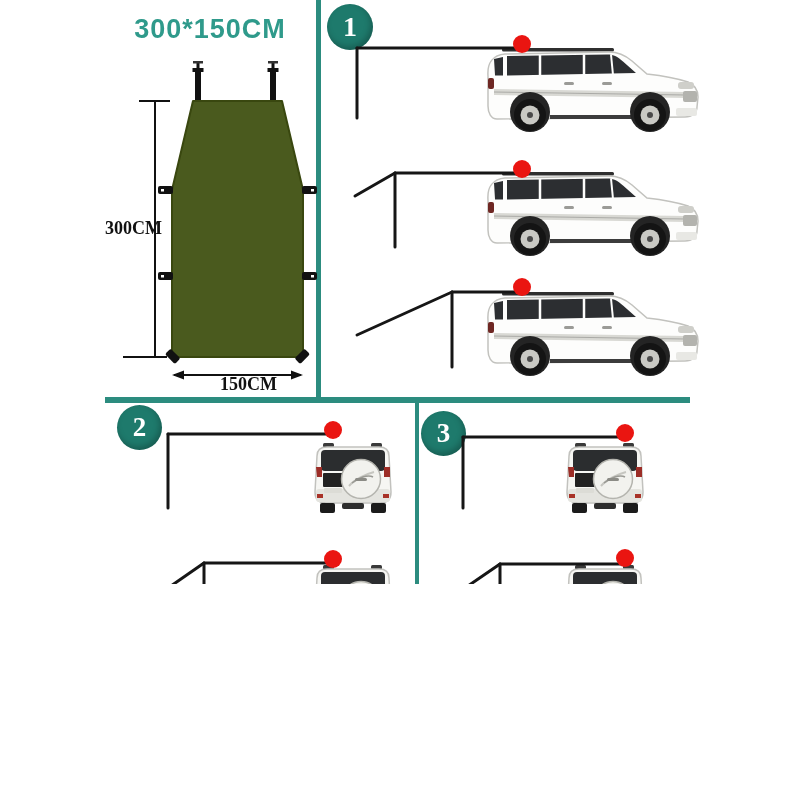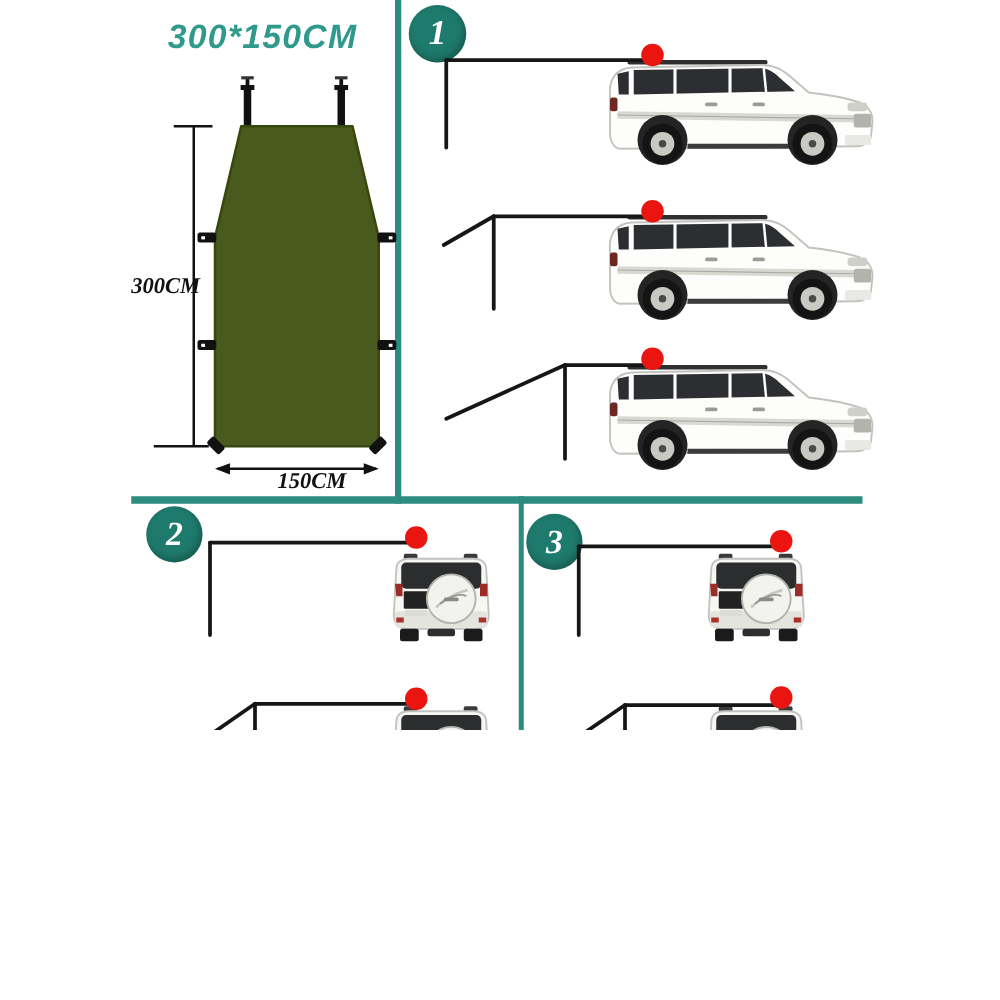--- a/index.html
+++ b/index.html
@@ -1,19 +1,18 @@
 <!DOCTYPE html>
 <html><head>
 <meta charset="utf-8">
 <style>
   html,body{margin:0;padding:0;background:#fff;}
   #canvas{
     position:relative;width:800px;height:584px;background:#fff;overflow:hidden;
     font-family:"Liberation Sans",sans-serif;
-    font-style:italic;
   }
   .divider{position:absolute;background:#2c8c7f;}
   #div-v-top{left:316px;top:0;width:5px;height:403px;}
   #div-h{left:105px;top:397px;width:585px;height:6px;}
   #div-v-bottom{left:415px;top:397px;width:4px;height:403px;}
   .badge{
     position:absolute;border-radius:50%;background:#1e7a6c;
     display:flex;align-items:center;justify-content:center;
     color:#fff;font-family:"Liberation Serif",serif;font-weight:bold;
     box-shadow:inset -2px -3px 6px rgba(0,0,0,0.25);

